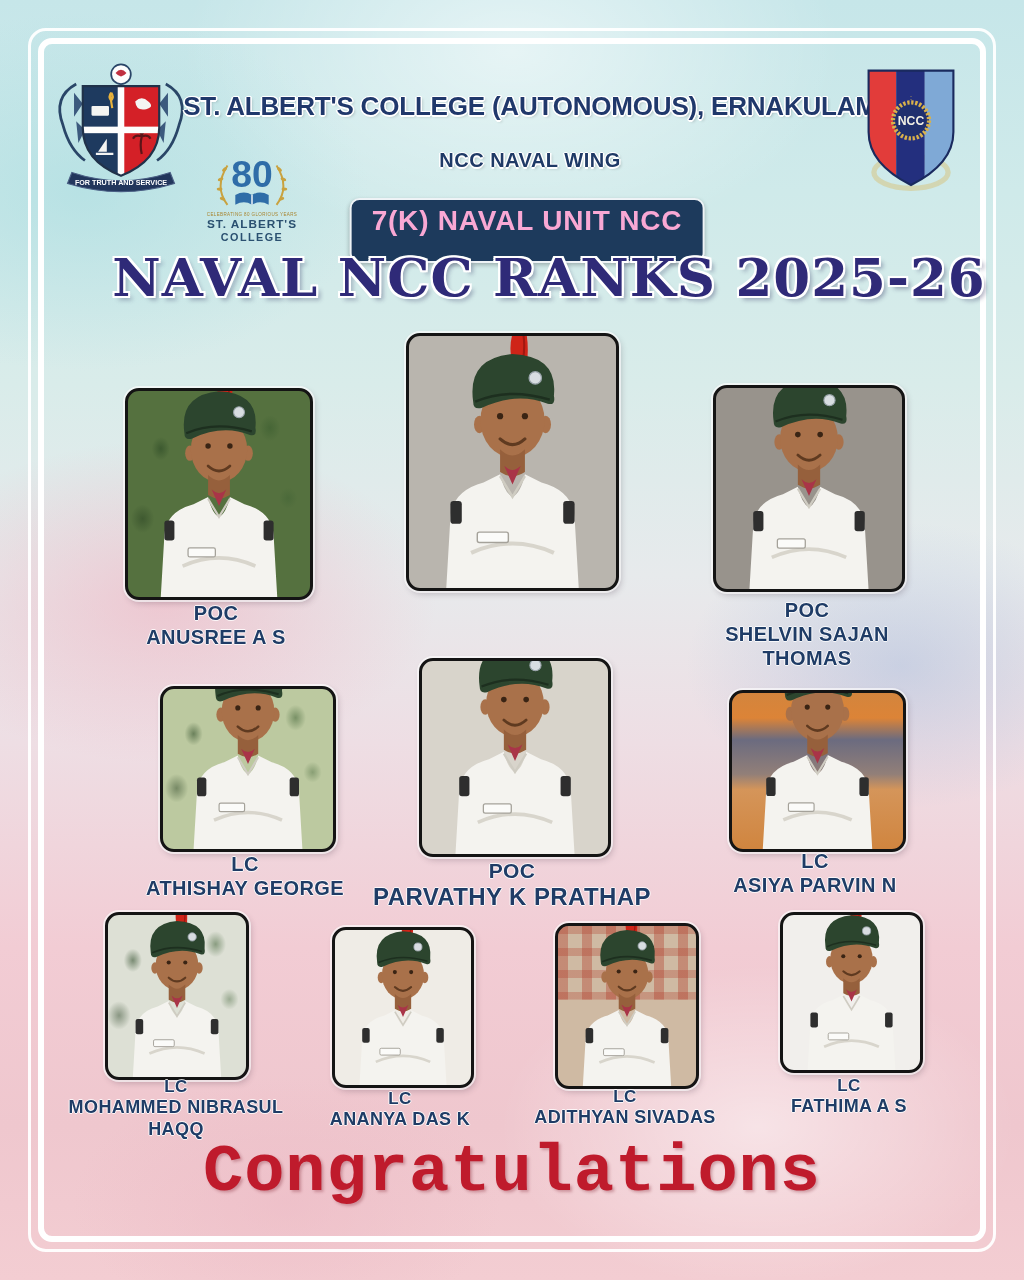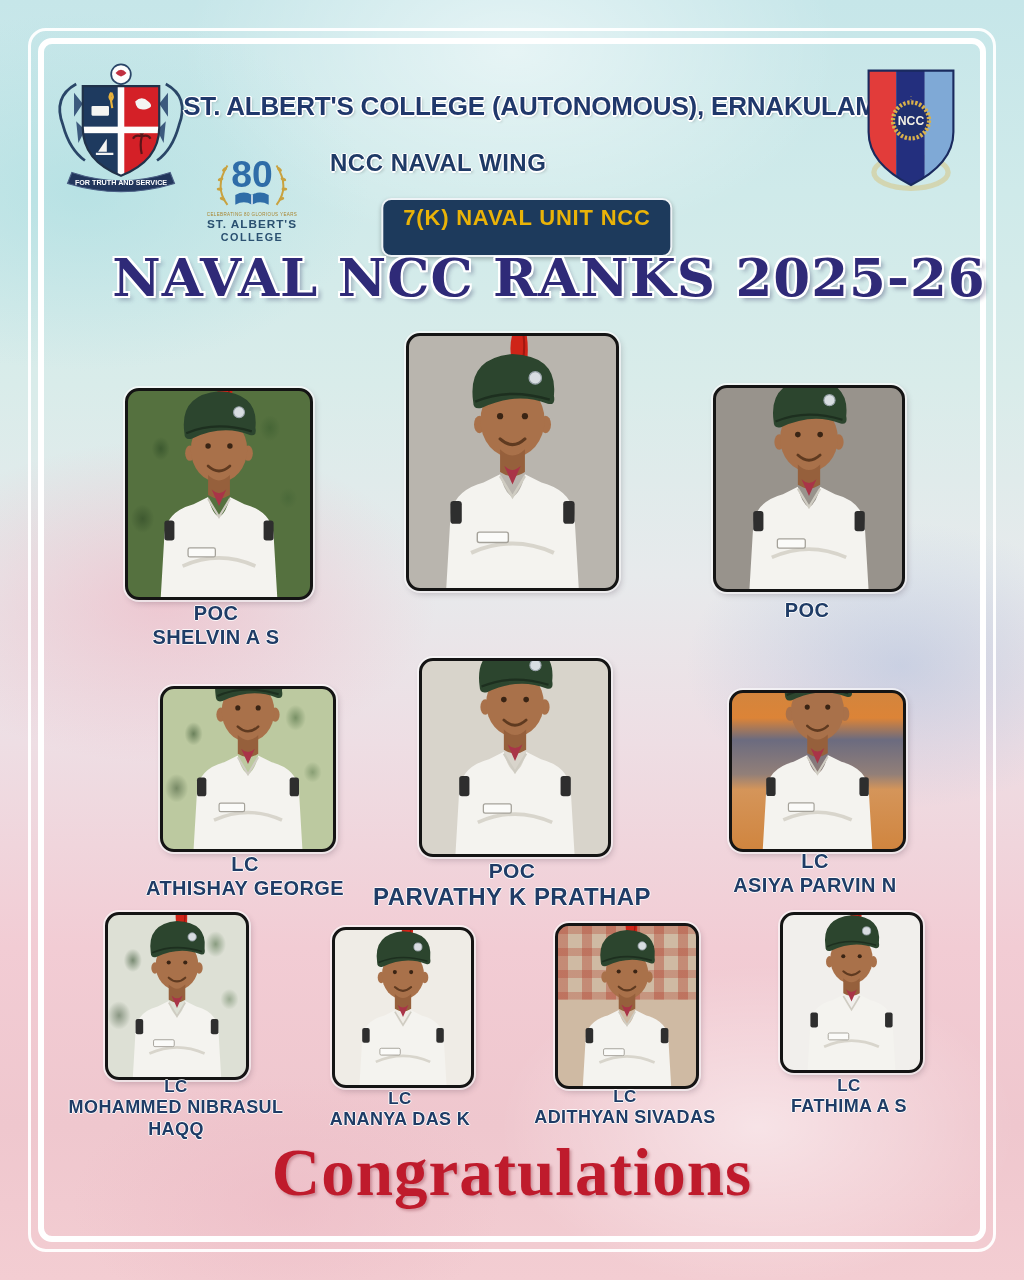--- a/index.html
+++ b/index.html
@@ -20,28 +20,28 @@
 
   .abs{position:absolute;}
 
   
   .college-name{
     left:180px; top:91px; width:700px; text-align:center;
     font-size:26px; font-weight:700; color:#20386b; letter-spacing:-0.2px;
     text-shadow:-1.5px 0 #fff,1.5px 0 #fff,0 -1.5px #fff,0 1.5px #fff,1px 1px 0 #fff,-1px 1px 0 #fff,1px -1px 0 #fff,2px 2px 3px rgba(0,0,0,.18);
   }
   .wing-name{
-    left:330px; top:149px; width:400px; 
-    font-size:24px; font-weight:700; color:#1f3a66; letter-spacing:0.5px;
+    left:330px; top:149px; width:400px; text-align:center;
+    font-size:20px; font-weight:700; color:#1f3a66; letter-spacing:0.5px;
     text-shadow:-1.5px 0 #fff,1.5px 0 #fff,0 -1.5px #fff,0 1.5px #fff,2px 2px 3px rgba(0,0,0,.18);
   }
   .unit-badge{
     left:527px; top:198px; transform:translateX(-50%);
-    background:#1d3a5c; color:#eab308; border:2px solid #eef3f6; border-radius:10px;
-    padding:5px 20px 24px; font-size:22px; font-weight:700; letter-spacing:0.8px;
+    background:#1d3a5c; color:#f9a8d4; border:2px solid #eef3f6; border-radius:10px;
+    padding:5px 20px 24px; font-size:28px; font-weight:700; letter-spacing:0.8px;
     box-shadow:0 2px 4px rgba(0,0,0,.25); white-space:nowrap;
   }
 
   .main-title{
     left:0; top:246px; width:100%; text-align:center;
     font-family:"DejaVu Serif", serif; font-weight:700; font-size:53px; letter-spacing:1px;
     color:#2f2a78;
     text-shadow:-2px 0 #fff,2px 0 #fff,0 -2px #fff,0 2px #fff,2px 2px #fff,-2px 2px #fff,2px -2px #fff,-2px -2px #fff,4px 4px 4px rgba(40,40,90,.35);
     padding-left:37px;
   }
@@ -79,21 +79,21 @@
     text-shadow:-1px 0 rgba(255,255,255,.8),1px 0 rgba(255,255,255,.8),0 -1px rgba(255,255,255,.8),0 1px rgba(255,255,255,.8);
     white-space:normal;
   }
   .cap-lg .rank{font-size:21px;} .cap-lg .cname{font-size:24px;}
   .cap-md .rank{font-size:20px;} .cap-md .cname{font-size:20px;}
   .cap-sm .rank{font-size:17px;} .cap-sm .cname{font-size:18px;}
   .w200{width:200px;} .w250{width:250px;}
 
   .congrats{
     left:0; top:1134px; width:100%; text-align:center;
-    font-family:Liberation Serif, serif; font-weight:700; font-size:67px; letter-spacing:1px;
+    font-family:Liberation Mono, monospace; font-weight:700; font-size:67px; letter-spacing:1px;
     color:#bf1b2c; text-shadow:2px 2px 3px rgba(120,20,35,.3);
   }
   svg text{font-family:"Liberation Sans",sans-serif;}
 </style>
 </head>
 <body>
 
 <svg width="0" height="0" style="position:absolute" aria-hidden="true">
   <defs>
     <g id="cadet">
@@ -205,24 +205,25 @@
       </svg>
   </div>
   <div class="photo-card" style="left: 713px; top: 385px; width: 186px; height: 201px; background: rgb(152, 147, 140);">
     <svg class="cadet-svg" viewBox="0 0 100 130" preserveAspectRatio="xMidYMax slice">
         <use href="#cadet"></use>
       </svg>
   </div>
 
   <div class="caption cap-md" style="left:216px;top:601px">
     <span class="rank">POC</span>
-    <span class="cname">SHELVIN A S</span>
+    <span class="cname">ANUSREE A S</span>
   </div>
   <div class="caption cap-md w200" style="left:807px;top:598px">
     <span class="rank">POC</span>
+    <span class="cname">SHELVIN SAJAN THOMAS</span>
   </div>
 
   <div class="photo-card leafy" style="left: 160px; top: 686px; width: 170px; height: 160px; background: rgb(188, 201, 160);">
     <svg class="cadet-svg" viewBox="0 0 100 130" preserveAspectRatio="xMidYMax slice">
         <use href="#cadet"></use>
       </svg>
   </div>
   <div class="photo-card" style="left: 419px; top: 658px; width: 186px; height: 193px; background: rgb(216, 212, 203);">
     <svg class="cadet-svg" viewBox="0 0 100 130" preserveAspectRatio="xMidYMax slice">
         <use href="#cadet"></use>

